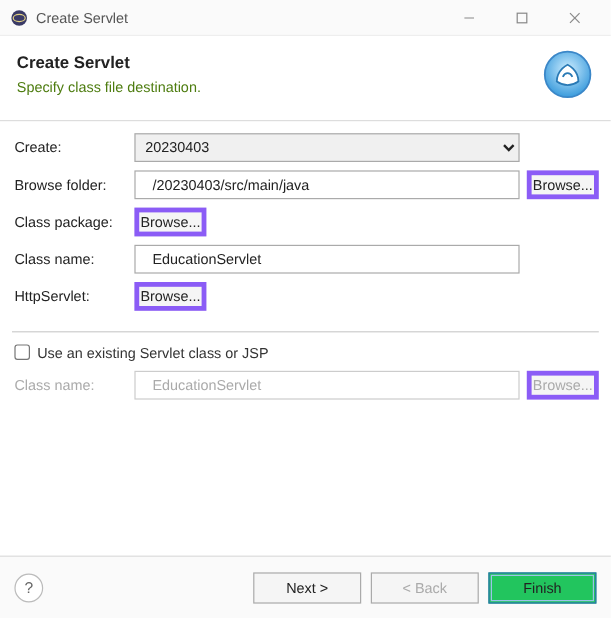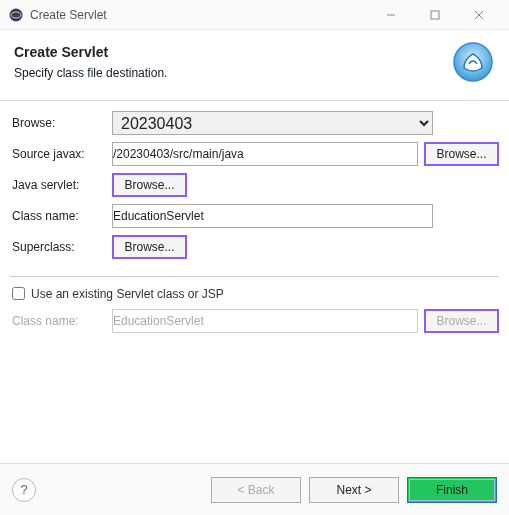--- a/index.html
+++ b/index.html
@@ -35,61 +35,61 @@
   .win-btn svg { display: block; }
   .banner {
     display: flex;
     align-items: center;
     padding: 10px 14px 16px 14px;
     border-bottom: 1px solid #ddd;
     background: #fff;
   }
   .banner-text { flex: 1; }
   .banner-title { font-size: 14px; font-weight: bold; color: #222; margin-bottom: 6px; }
-  .banner-sub { font-size: 12px; color: #0f172a; padding-left: 0; }
+  .banner-sub { font-size: 12px; color: #4d7c0f; padding-left: 0; }
   .banner-icon { width: 44px; height: 44px; }
   .form-area {
     padding: 10px 10px 4px 10px;
   }
   .form-row {
     display: flex;
     align-items: center;
     margin-bottom: 7px;
     gap: 6px;
   }
   .form-label {
     width: 96px;
     font-size: 12px;
     color: #222;
     padding-left: 2px;
   }
   .form-input {
     flex: 1;
     height: 24px;
     border: 1px solid #aaa;
-    padding: 2px 0;
+    padding: 2px 14px;
     font-size: 12px;
     font-family: inherit;
     background: #fff;
     color: #222;
   }
   .form-select {
     flex: 1;
     height: 24px;
     border: 1px solid #aaa;
     padding: 2px 4px;
-    font-size: 16px;
+    font-size: 12px;
     font-family: inherit;
     background: #f0f0f0;
     color: #222;
   }
   .browse-btn {
-    width: 75px;
+    width: 60px;
     height: 24px;
-    border: 2px solid #8b5cf6;
+    border: 4px solid #8b5cf6;
     background: #f5f5f5;
     font-size: 12px;
     font-family: inherit;
     color: #222;
     cursor: pointer;
   }
   .browse-btn:disabled { color: #aaa; cursor: default; }
   .placeholder-btn { width: 60px; visibility: hidden; }
   .sep-line {
     border: none;
@@ -196,46 +196,46 @@
       <circle cx="22" cy="22" r="19" fill="url(#g1)" stroke="#3b87c8" stroke-width="1.5"></circle>
       <path d="M 13 28 C 13 18 22 14 22 14 C 22 14 31 18 31 28 C 28 30 24 31 22 31 C 20 31 16 30 13 28 Z" fill="#fff" stroke="#2a7ab5" stroke-width="1.5"></path>
       <path d="M 18 24 C 20 20 24 20 26 24" fill="none" stroke="#2a7ab5" stroke-width="1.5"></path>
     </svg>
   </div>
 </div>
 
 <div class="form-area">
 
   <div class="form-row">
-    <label class="form-label">Browse:</label>
+    <label class="form-label">Create:</label>
     <select class="form-select">
       <option>20230403</option>
     </select>
     <span class="placeholder-btn"></span>
   </div>
 
   <div class="form-row">
-    <label class="form-label">Source javax:</label>
+    <label class="form-label">Browse folder:</label>
     <input class="form-input" type="text" value="/20230403/src/main/java" style="">
     <button class="browse-btn">Browse...</button>
   </div>
 
   <div class="form-row">
-    <label class="form-label">Java servlet:</label>
+    <label class="form-label">Class package:</label>
     <button class="browse-btn">Browse...</button>
   </div>
 
   <div class="form-row">
     <label class="form-label">Class name:</label>
     <input class="form-input" type="text" value="EducationServlet" style="">
     <span class="placeholder-btn"></span>
   </div>
 
   <div class="form-row">
-    <label class="form-label">Superclass:</label>
+    <label class="form-label">HttpServlet:</label>
     <button class="browse-btn">Browse...</button>
   </div>
 </div>
 
 <hr class="sep-line">
 
 <div class="checkbox-row">
   <input type="checkbox" style="">
   <label>Use an existing Servlet class or JSP</label>
 </div>
@@ -246,16 +246,16 @@
     <input class="form-input" type="text" disabled="" value="EducationServlet" style="">
     <button class="browse-btn" disabled="">Browse...</button>
   </div>
 </div>
 
 <div class="footer">
   <div class="help-btn">
     <span>?</span>
   </div>
   <span class="footer-spacer"></span>
+  <button class="nav-btn">Next &gt;</button>
   <button class="nav-btn" disabled="">&lt; Back</button>
-  <button class="nav-btn">Next &gt;</button>
   <button class="nav-btn default">Finish</button>
 </div>
 
 </body></html>

